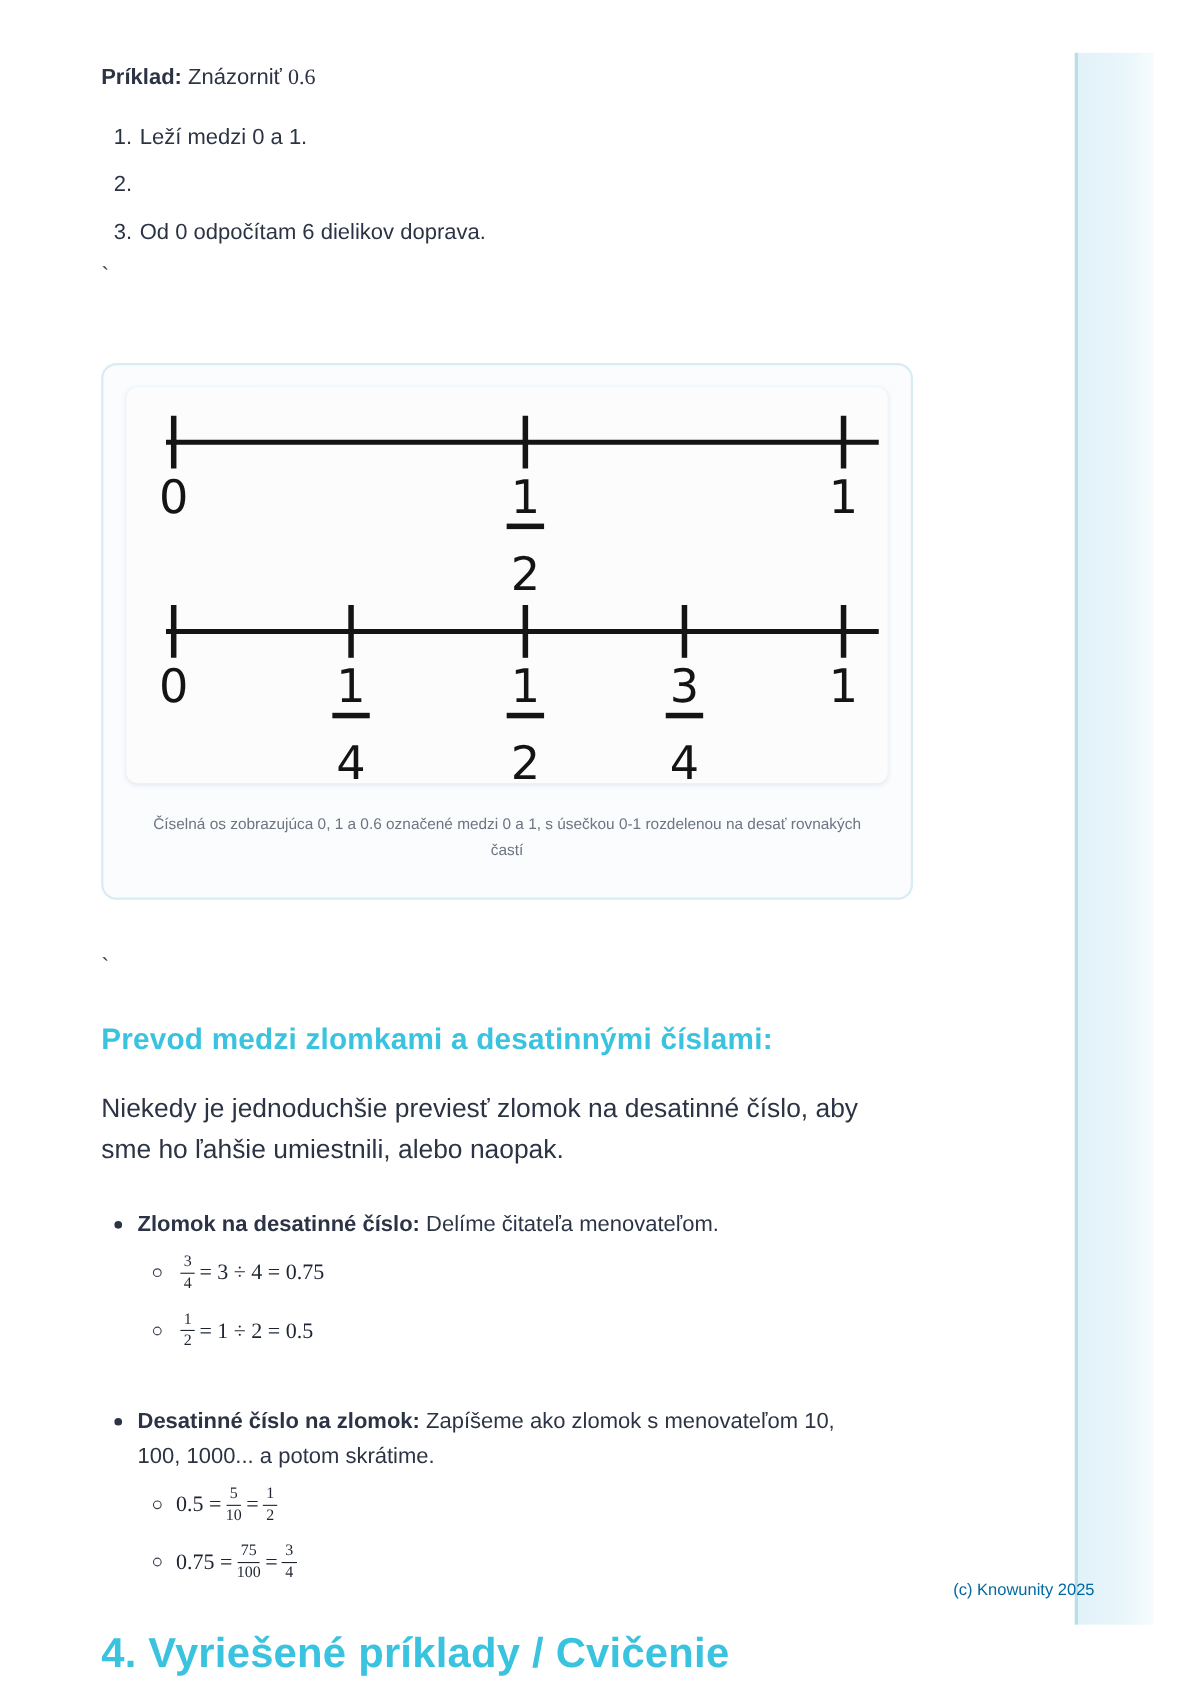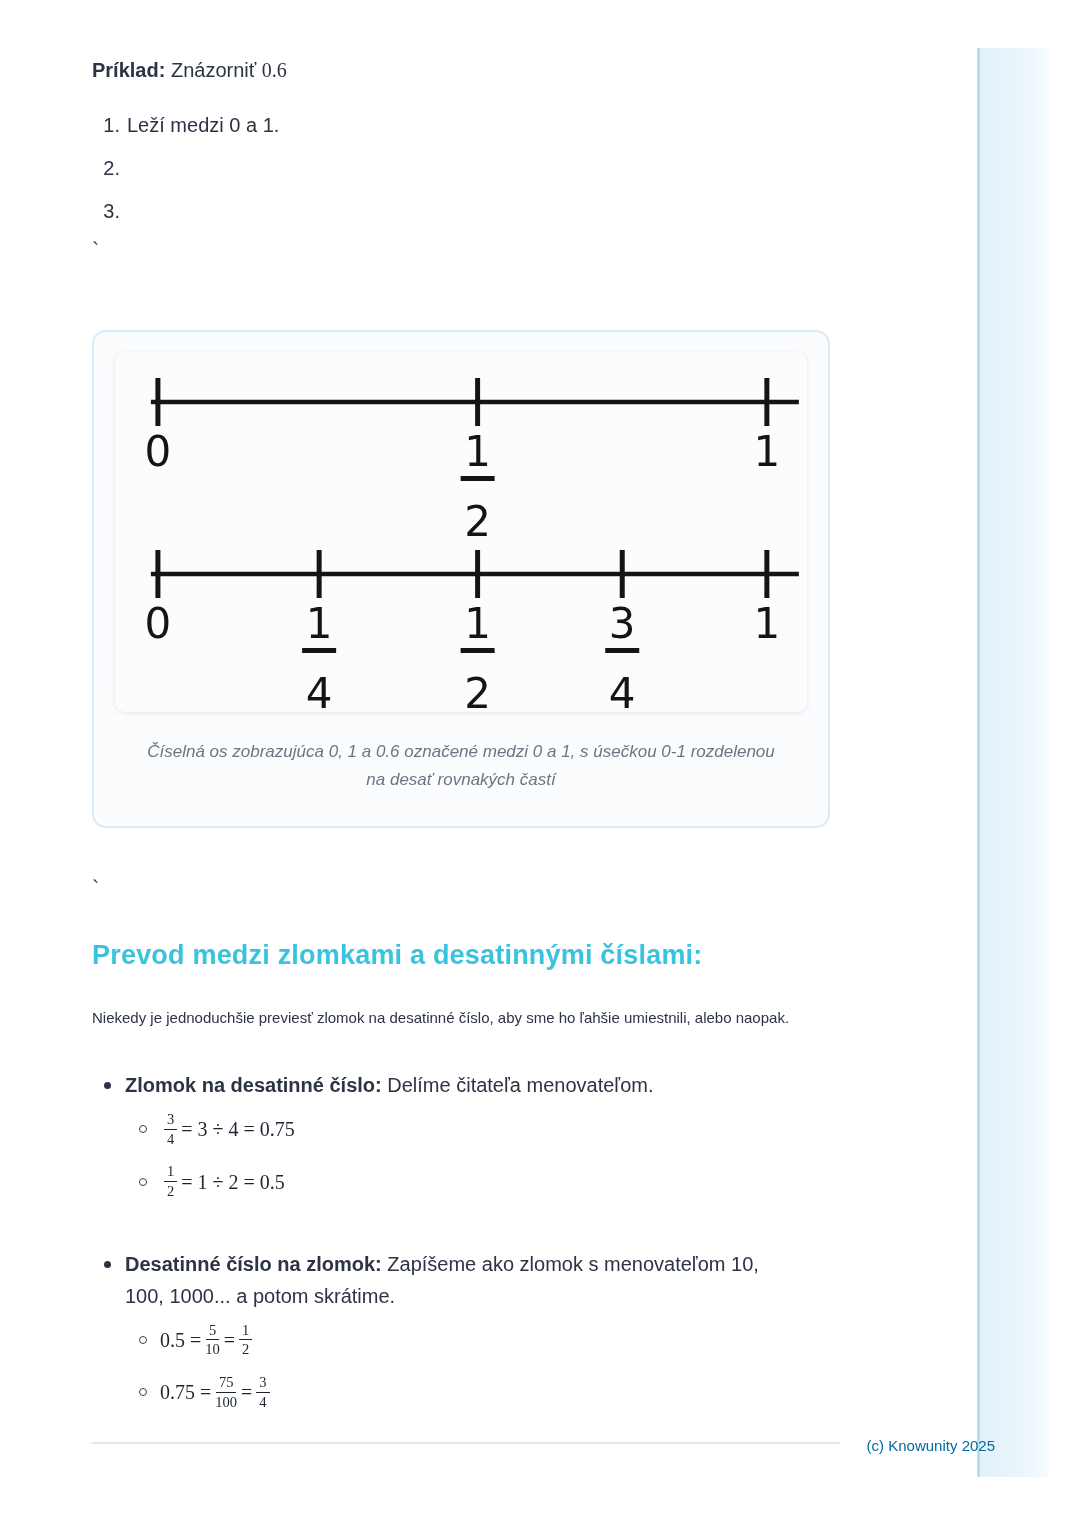--- a/index.html
+++ b/index.html
@@ -32,30 +32,30 @@
     background: #fafcfe; padding: 20px 0 32px 0;
   }
   .figure-img {
     width: 692px; height: 360px; margin: 0 auto;
     background: #fcfcfd; border-radius: 10px;
     box-shadow: 0 1px 5px rgba(120,140,160,0.18);
   }
   .figure-img svg { display: block; width: 692px; height: 360px; }
   .figure-caption {
     margin: 26px auto 0; width: 648px; text-align: center;
-    font-style: italic; color: #6d7582; font-size: 17px; line-height: 1.65;
+    color: #6d7582; font-size: 14px; line-height: 1.65;
   }
 
   .stray-2 { margin-top: 50px; }
 
   .section-heading {
     margin: 40px 0 16px 0; font-size: 27px; font-weight: bold;
     color: #39c3df; letter-spacing: 0.2px;
   }
-  .intro { margin: 28px 0 0 0; font-size: 15px; line-height: 38px; width: 700px; }
+  .intro { margin: 28px 0 0 0; font-size: 24px; line-height: 38px; width: 700px; }
 
   .bullets { list-style: none; margin: 20px 0 0 0; padding: 0; }
   .bullet { display: flex; margin-bottom: 12px; font-size: 20px; line-height: 32px; margin-top: 32px; }
   .bullet-marker {
     flex: none; width: 7px; height: 7px; border-radius: 50%;
     background: #2c3344; margin: 13px 14px 0 12px;
   }
   .bullet-body { width: 660px; }
   .bullet-bold { font-weight: bold; }
 
@@ -100,20 +100,21 @@
     <ol class="steps">
       <li class="step">
         <span class="step-num">1.</span>
         <span class="step-text"><span>Leží medzi 0 a 1.</span><span class="math"></span><span></span></span>
       </li>
       <li class="step">
         <span class="step-num">2.</span>
       </li>
       <li class="step">
         <span class="step-num">3.</span>
+        <span class="step-text"><span>Od 0 odpočítam 6 dielikov doprava.</span><span class="math"></span><span></span></span>
       </li>
     </ol>
 
     <div class="stray">`</div>
 
     <div class="figure-card">
       <div class="figure-img">
         <svg id="nl-svg" viewBox="0 0 692 360">
             <line x1="35.903999999999996" y1="50" x2="683.8639999999999" y2="50" stroke="#141414" stroke-width="4.5"></line>
             <line x1="42.903999999999996" y1="26" x2="42.903999999999996" y2="74" stroke="#141414" stroke-width="5"></line>
@@ -214,17 +215,18 @@
                     <span class="fn">3</span>
                     <span class="fd">4</span>
                   </span>
                 </span>
             </li>
           </ul>
         </div>
       </li>
     </ul>
 
+    <h1 class="exercises-heading">4. Vyriešené príklady / Cvičenie</h1>
     <hr class="divider">
   </div>
 
   <div class="footer">(c) Knowunity 2025</div>
 </div>
 
 </body></html>

